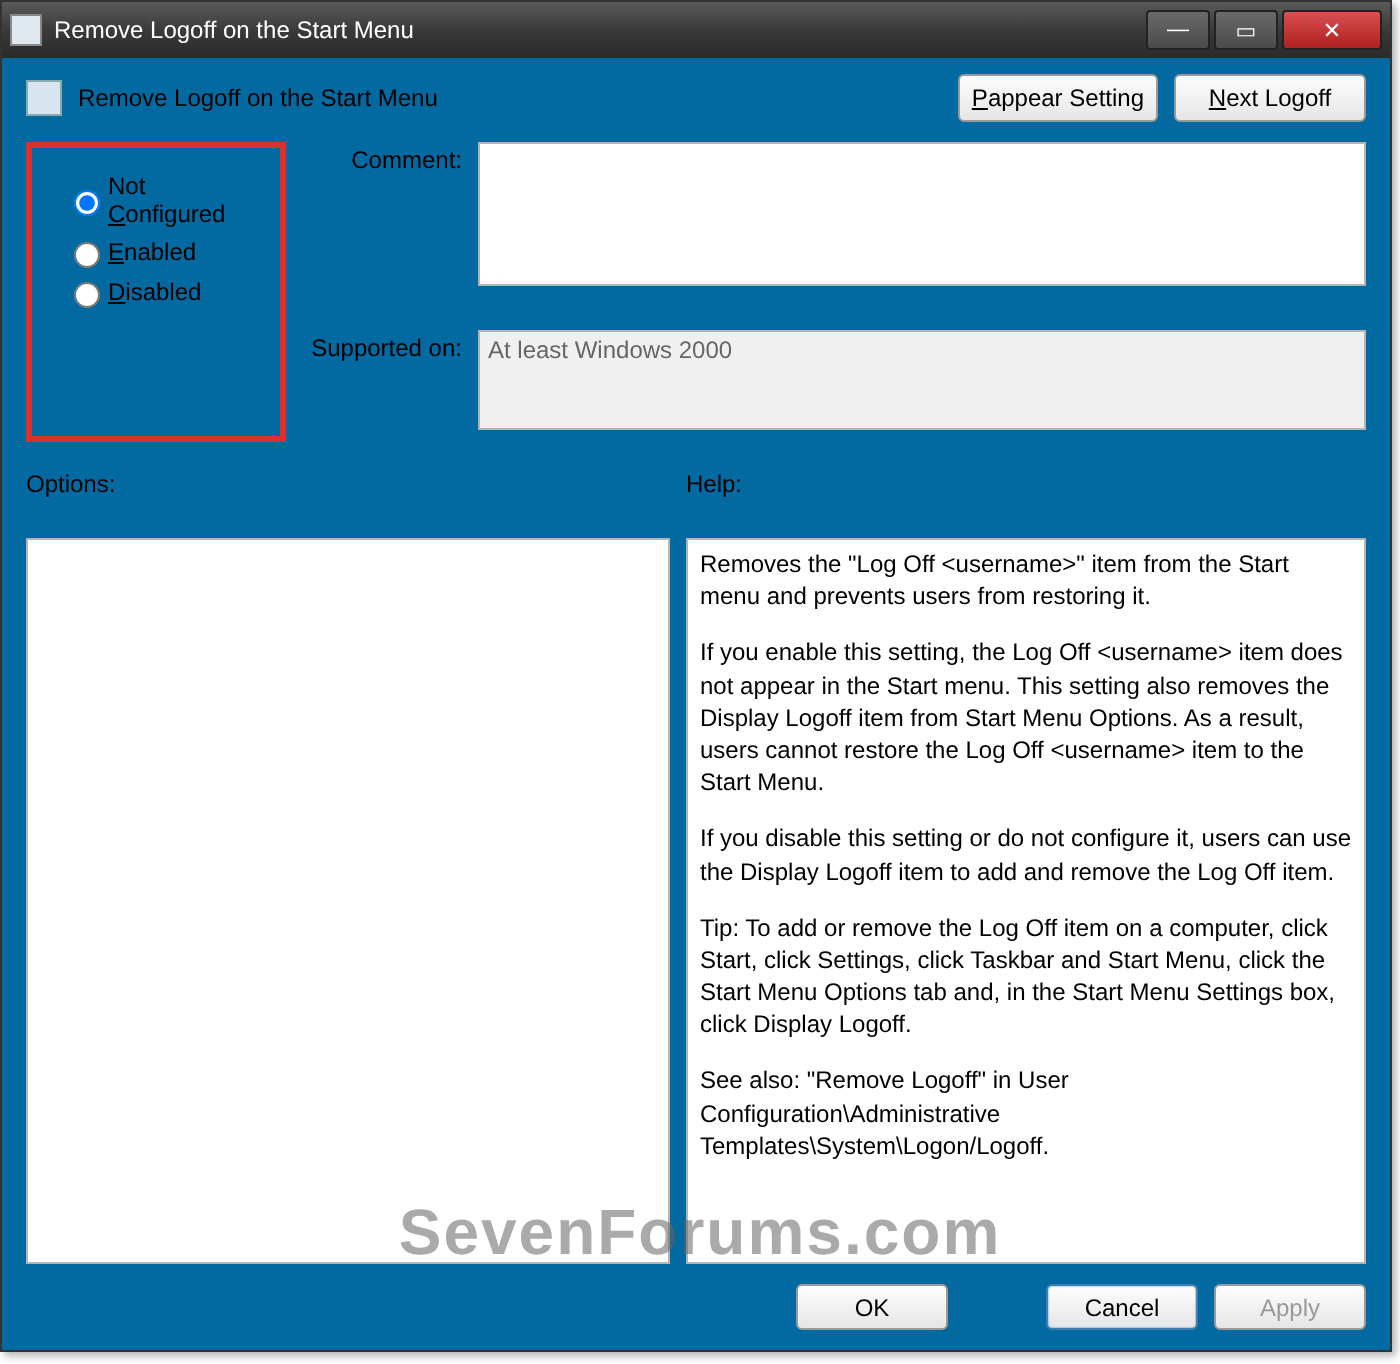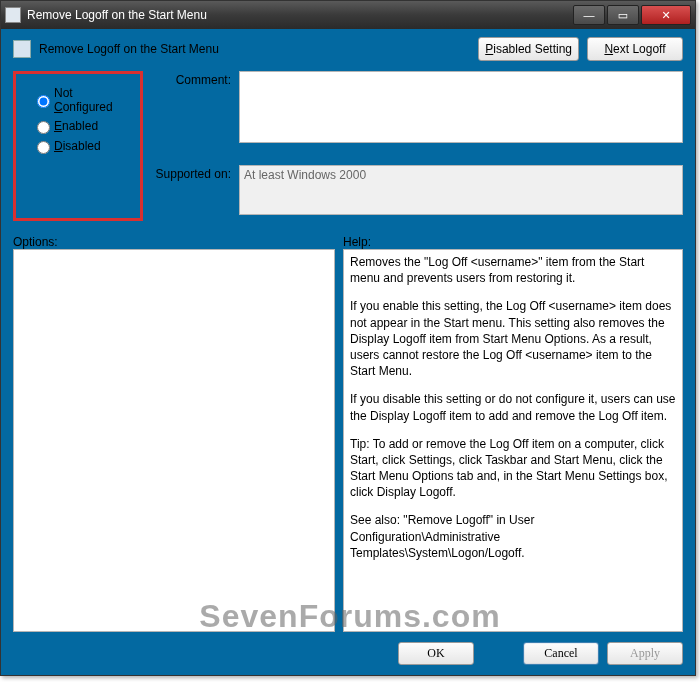--- a/index.html
+++ b/index.html
@@ -104,41 +104,41 @@
 }
 .supported-area {
   flex:1; height: 50px;
   border: 1px solid #b5b5b5;
   background:#f0f0f0;
   padding:2px 4px;
   overflow-y: scroll;
   color:#666;
   font-size:12px;
 }
-.labels-row { display:flex; margin-top:14px; margin-bottom:0; }
+.labels-row { display:flex; margin-top:14px; margin-bottom:20px; }
 .labels-row .l1 { width: 330px; }
 .panels { flex:1; display:flex; gap:8px; min-height:0; }
 .panel {
   border: 1px solid #b5b5b5;
   background:#fff;
   overflow:auto;
 }
 .options-panel { width: 322px; }
 .help-panel { flex:1; padding:4px 6px; font-size:12px; line-height:1.35; overflow-y:scroll; }
 .help-panel p { margin: 0 0 12px 0; }
 .footer {
   display:flex; justify-content:flex-end; gap:8px;
   padding-top:10px;
 }
 .btn {
   width: 76px; height: 23px;
   background: linear-gradient(to bottom,#fdfdfd,#e6e6e6);
   border: 1px solid #9a9a9a;
   border-radius: 3px;
-  font-size:12px; cursor:pointer;font-family:Liberation Serif, serif;
+  font-size:12px; cursor:pointer;
 }
 .btn.default { border: 1px solid #3c7fb1; box-shadow: 0 0 1px #3c7fb1 inset; margin-left: 41px; }
 .btn.disabled { color:#999; cursor:default; }
 .watermark {
   position:absolute;
   left:0; right:0; top: 598px;
   text-align:center;
   font-size: 32px;
   font-weight: bold;
   color: rgba(100,100,100,0.55);
@@ -159,21 +159,21 @@
       <div class="win-btn">▭</div>
       <div class="win-btn close">✕</div>
     </div>
   </div>
 
   <div class="body">
 
     <div class="header-row">
       <span class="setting-icon"></span>
       <span class="setting-title">Remove Logoff on the Start Menu</span>
-      <button class="nav-btn"><u>P</u><span>isabled Setting</span></button>
+      <button class="nav-btn"><u>P</u><span>appear Setting</span></button>
       <button class="nav-btn"><u>N</u><span>ext Logoff</span></button>
     </div>
 
     <div class="top-grid">
       <div class="radio-box">
         <label class="radio-row">
           <input type="radio" name="state" checked="" style="">
           <span>Not <u>C</u>onfigured</span>
         </label>
         <label class="radio-row">

